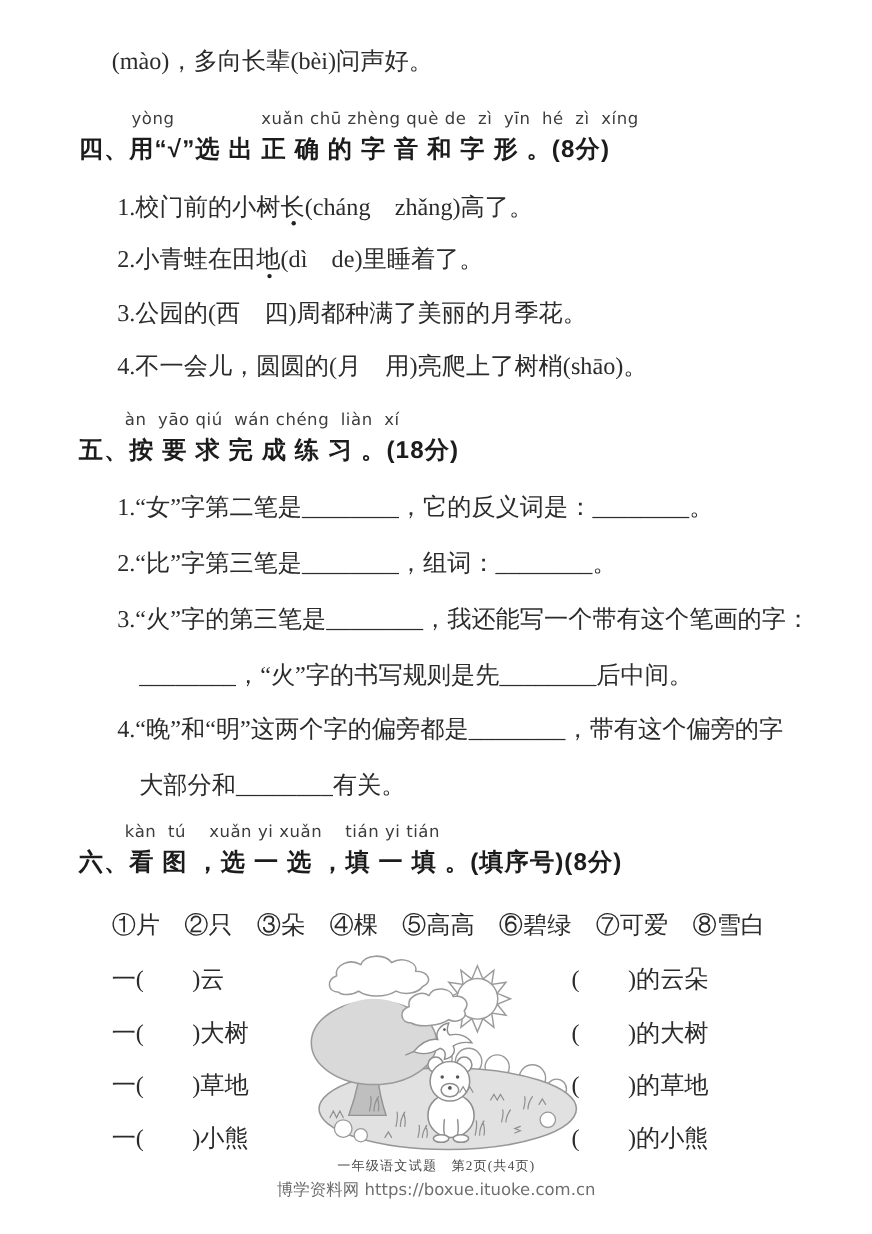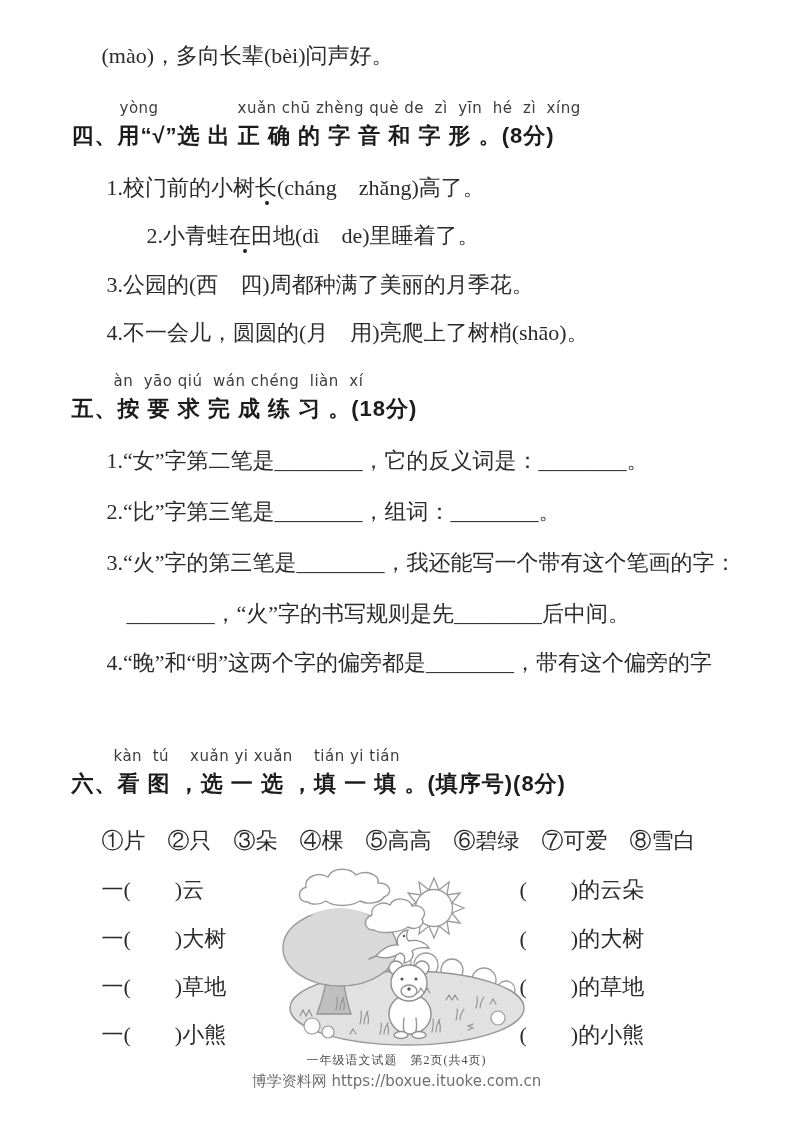--- a/index.html
+++ b/index.html
@@ -28,34 +28,35 @@
 
   <div class="abs t" style="left:100px; top:42px;">(mào)，多向长辈(bèi)问声好。</div>
 
   <div class="abs py" style="left:118px; top:99px;">yòng</div>
   <div class="abs py" style="left:236px; top:99px;">xuǎn chū zhèng què de  zì  yīn  hé  zì  xíng</div>
   <div class="abs h" style="left:70px; top:121px;">四、用“√”选 出 正 确 的 字 音 和 字 形 。(8分)</div>
 
   <div class="abs t" style="left:105px; top:174px;">1.校门前的小树长(cháng　zhǎng)高了。</div>
   <span class="dot" style="left:263px; top:201px;"></span>
 
-  <div class="abs t" style="left:105px; top:222px;margin-left:40px;">2.小青蛙在田地(dì　de)里睡着了。</div>
+  <div class="abs t" style="left:105px; top:222px;">2.小青蛙在田地(dì　de)里睡着了。</div>
   <span class="dot" style="left:241px; top:249px;"></span>
 
   <div class="abs t" style="left:105px; top:271px;">3.公园的(西　四)周都种满了美丽的月季花。</div>
   <div class="abs t" style="left:105px; top:319px;">4.不一会儿，圆圆的(月　用)亮爬上了树梢(shāo)。</div>
 
   <div class="abs py" style="left:112px; top:372px;">àn  yāo qiú  wán chéng  liàn  xí</div>
   <div class="abs h" style="left:70px; top:394px;">五、按 要 求 完 成 练 习 。(18分)</div>
 
   <div class="abs t" style="left:105px; top:447px;">1.“女”字第二笔是________，它的反义词是：________。</div>
   <div class="abs t" style="left:105px; top:498px;">2.“比”字第三笔是________，组词：________。</div>
   <div class="abs t" style="left:105px; top:549px;">3.“火”字的第三笔是________，我还能写一个带有这个笔画的字：</div>
   <div class="abs t" style="left:125px; top:600px;">________，“火”字的书写规则是先________后中间。</div>
   <div class="abs t" style="left:105px; top:649px;">4.“晚”和“明”这两个字的偏旁都是________，带有这个偏旁的字</div>
+  <div class="abs t" style="left:125px; top:700px;">大部分和________有关。</div>
 
   <div class="abs py" style="left:112px; top:747px;">kàn  tú    xuǎn yi xuǎn    tián yi tián</div>
   <div class="abs h" style="left:70px; top:769px;">六、看 图 ，选 一 选 ，填 一 填 。(填序号)(8分)</div>
 
   <div class="abs t" style="left:100px; top:827px;">①片　②只　③朵　④棵　⑤高高　⑥碧绿　⑦可爱　⑧雪白</div>
 
   <div class="abs t" style="left:100px; top:876px;">一(　　)云</div>
   <div class="abs t" style="left:100px; top:925px;">一(　　)大树</div>
   <div class="abs t" style="left:100px; top:973px;">一(　　)草地</div>
   <div class="abs t" style="left:100px; top:1021px;">一(　　)小熊</div>

